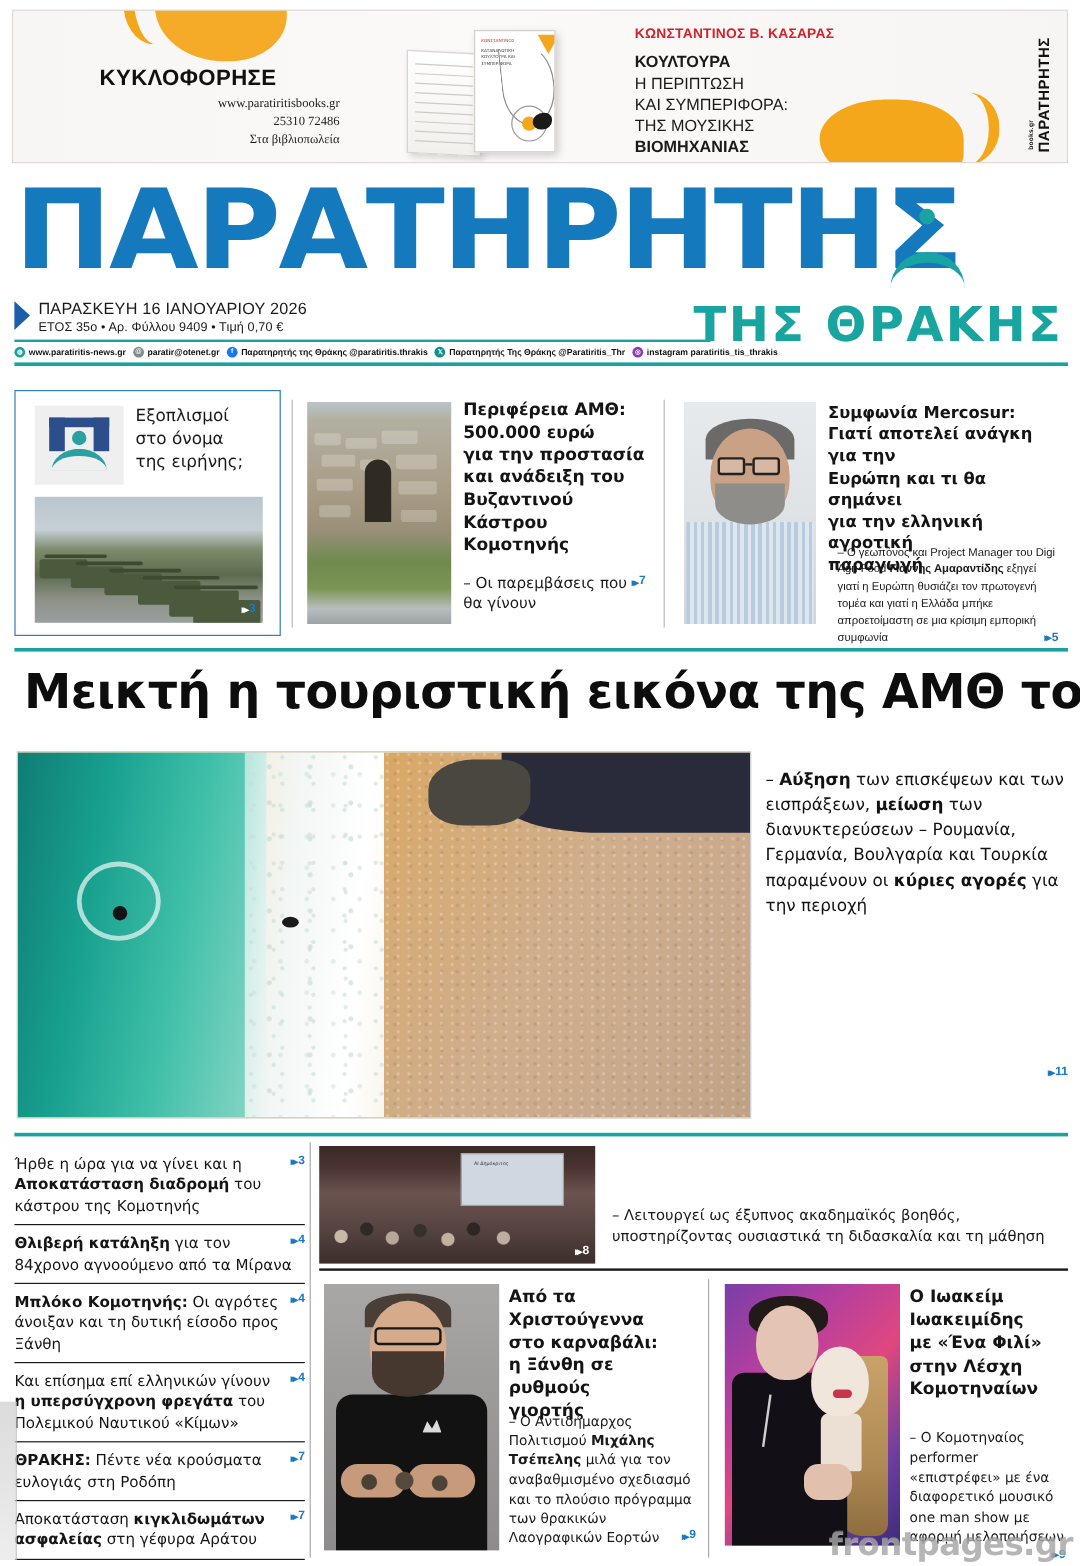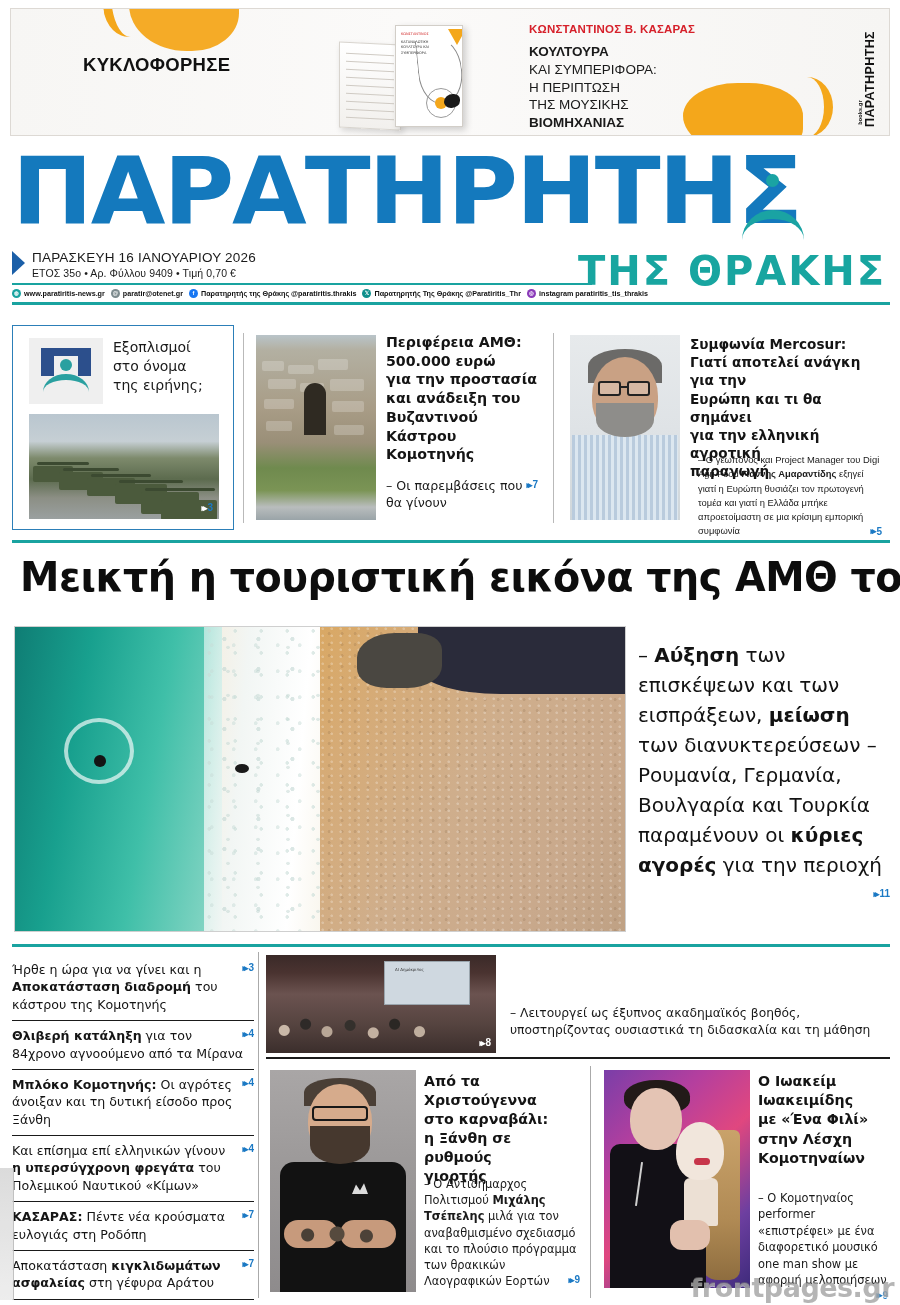--- a/index.html
+++ b/index.html
@@ -317,21 +317,21 @@
   .swim1{ position:absolute; left:13%; top:42%; width:12px;height:12px;
           background:#141414; border-radius:50%; }
   .swim2{ position:absolute; left:36%; top:45%; width:14px;height:9px;
           background:#1a1a1a; border-radius:50%; }
   .swirl{ position:absolute; left:8%; top:30%; width:70px; height:66px;
           border:4px solid rgba(255,255,255,.65); border-radius:50%; }
 
   .lead-dek{
     position:absolute; left:638px; top:640px; width:250px;
     font-family:"DejaVu Sans","Liberation Sans",sans-serif;
-    font-size:20px; line-height:1.5; color:#121212;
+    font-size:14px; line-height:1.5; color:#121212;
   }
   .lead-dek b{ font-weight:bold; }
   .lead-pg{ position:absolute; right:10px; top:888px; }
 
   
   .bot-rule-top{ position:absolute; left:12px; top:944px; width:878px; height:3px; background:#19a3a0; }
 
   .bl-col{
     position:absolute; left:12px; top:955px; width:242px;
   }
@@ -477,20 +477,25 @@
 </head>
 <body>
 
 <div class="ad-banner">
   <div class="ad-blob blob-a"></div>
   <div class="ad-blob blob-a2"></div>
   <div class="ad-blob blob-b"></div>
   <div class="ad-blob blob-b2"></div>
 
   <div class="ad-kyk">ΚΥΚΛΟΦΟΡΗΣΕ</div>
+  <div class="ad-lines">
+    <div>www.paratiritisbooks.gr</div>
+    <div>25310 72486</div>
+    <div>Στα βιβλιοπωλεία</div>
+  </div>
 
   <div class="ad-book">
     <div class="bk-back">
       <span class="ln" style="top:10px"></span>
         <span class="ln" style="top:18px"></span>
       <span class="ln" style="top:26px"></span>
         <span class="ln" style="top:34px"></span>
       <span class="ln" style="top:42px"></span>
         <span class="ln" style="top:50px"></span>
       <span class="ln" style="top:58px"></span>
@@ -504,22 +509,22 @@
       <div class="bk-wire"></div>
       <div class="bk-disc"></div>
       <div class="bk-yolk"></div>
       <div class="bk-blot"></div>
     </div>
   </div>
 
   <div class="ad-author">ΚΩΝΣΤΑΝΤΙΝΟΣ Β. ΚΑΣΑΡΑΣ</div>
   <div class="ad-title">
     <div style="font-weight:bold">ΚΟΥΛΤΟΥΡΑ</div>
+    <div>Η ΠΕΡΙΠΤΩΣΗ</div>
     <div>ΚΑΙ ΣΥΜΠΕΡΙΦΟΡΑ:</div>
-    <div>Η ΠΕΡΙΠΤΩΣΗ</div>
     <div>ΤΗΣ ΜΟΥΣΙΚΗΣ</div>
     <div style="font-weight:bold">ΒΙΟΜΗΧΑΝΙΑΣ</div>
   </div>
 
   <div class="ad-vert">
     <div class="vt">ΠΑΡΑΤΗΡΗΤΗΣ</div>
     <div class="vs">books.gr</div>
   </div>
 </div>
 
@@ -691,21 +696,21 @@
         <span>4</span>
       </span>
     <span>Και επίσημα επί ελληνικών γίνουν </span><b>η υπερσύγχρονη φρεγάτα</b><span> του Πολεμικού Ναυτικού «Κίμων»</span>
   </div>
 
   <div class="bl-item">
     <span class="pg-mark">
         <span class="ar">▸▸</span>
         <span>7</span>
       </span>
-    <b>ΚΑΣΑΡΑΣ:</b><span> Πέντε νέα κρούσματα ευλογιάς στη Ροδόπη</span>
+    <b>ΘΡΑΚΗΣ:</b><span> Πέντε νέα κρούσματα ευλογιάς στη Ροδόπη</span>
   </div>
 
   <div class="bl-item">
     <span class="pg-mark">
         <span class="ar">▸▸</span>
         <span>7</span>
       </span>
     <span>Αποκατάσταση </span><b>κιγκλιδωμάτων ασφαλείας</b><span> στη γέφυρα Αράτου</span>
   </div>
 

